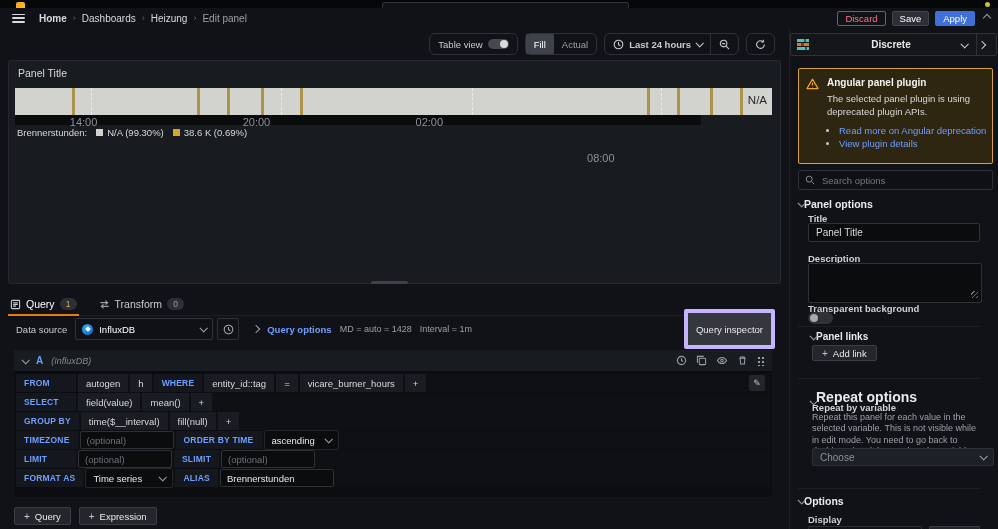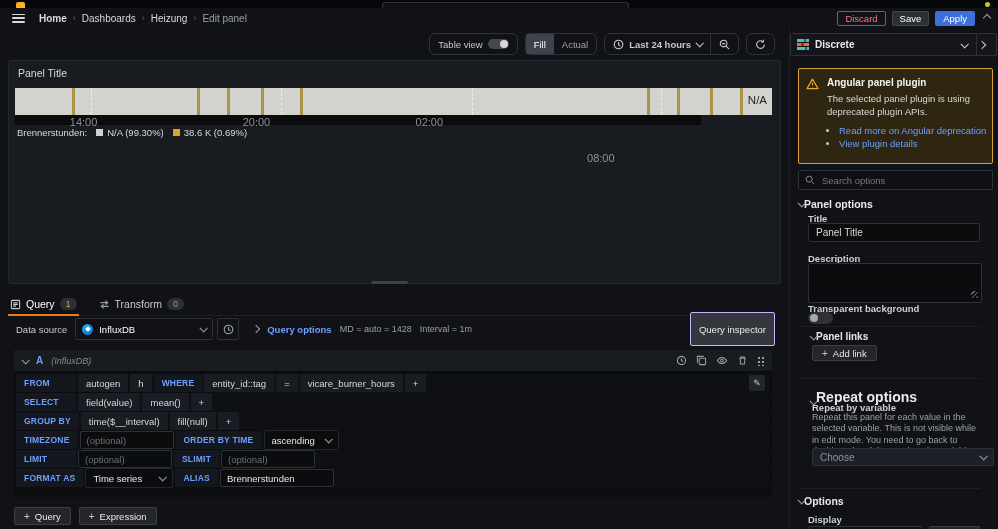--- a/index.html
+++ b/index.html
@@ -74,21 +74,21 @@
   .q-label{margin-left:8px;font-size:9.5px;color:#c7c9cf;}
   .ds-picker{margin-left:8px;width:124px;height:20px;background:#0f1116;border:1px solid #2e3136;border-radius:2px;
              display:flex;align-items:center;padding:0 6px;gap:6px;cursor:pointer;}
   .influx-logo{width:11px;height:11px;border-radius:50%;background:radial-gradient(circle at 35% 30%,#22adf6,#1160c4);display:flex;align-items:center;justify-content:center;}
   .influx-mark{width:4px;height:4px;background:#fff;transform:rotate(45deg);}
   .ds-name{flex:1;font-size:9.5px;color:#fff;}
   .icon-btn{width:20px;height:20px;border:1px solid #2e3136;border-radius:2px;display:flex;align-items:center;justify-content:center;color:#9aa0a6;margin-left:4px;cursor:pointer;background:#111217;}
   .q-options{display:flex;align-items:center;gap:8px;margin-left:14px;font-size:9px;color:#9aa0a6;cursor:pointer;}
   .q-options .qo-link{color:#6e9fff;font-size:9.5px;font-weight:700;}
   .spacer{flex:1;}
-  .btn-inspector{height:19px;background:#34373d;border:1px solid #c4b5fd;color:#e8e9ea;font-size:9.5px;border-radius:2px;display:flex;align-items:center;padding:16px 8px;cursor:pointer;}
+  .btn-inspector{height:19px;background:#34373d;border:4px solid #c4b5fd;color:#e8e9ea;font-size:9.5px;border-radius:2px;display:flex;align-items:center;padding:16px 8px;cursor:pointer;}
 
   
   .q-card{position:absolute;left:14px;top:350px;width:758px;height:147px;background:#0c0d11;border-radius:2px;}
   .q-card-header{height:21px;background:#181b1f;display:flex;align-items:center;padding:0 8px;gap:8px;border-bottom:1px solid #0a0b0e;}
   .refid{color:#6e9fff;font-weight:700;font-size:10px;}
   .ds-hint{color:#84878d;font-style:italic;font-size:9px;}
   .hdr-icons{margin-left:auto;display:flex;align-items:center;gap:9px;color:#9aa0a6;}
   .hdr-icons .ic{cursor:pointer;display:flex;}
   .dots{display:inline-block;width:7px;height:10px;
         background:radial-gradient(circle,#9aa0a6 1px,transparent 1.2px);
@@ -109,21 +109,21 @@
 
   .footer-btns{position:absolute;left:14px;top:507px;display:flex;gap:8px;}
   .btn-dark{height:18px;background:#24262b;border:1px solid #3b3e45;border-radius:2px;color:#e8e9ea;font-size:9.5px;
             display:flex;align-items:center;gap:5px;padding:0 9px;cursor:pointer;}
   .plus{font-size:10px;color:#c7c9cf;}
 
   
   .sidebar{position:absolute;left:789px;top:28px;width:209px;height:501px;background:#111217;border-left:1px solid #1d1f24;overflow:hidden;}
   .viz-picker{position:absolute;left:0px;top:5px;width:205px;height:21px;border:1px solid #2e3136;border-radius:2px;
               display:flex;align-items:center;background:#141619;}
-  .viz-picker .name{font-size:10px;font-weight:700;color:#e8e9ea;margin-left:6px;flex:1;}
+  .viz-picker .name{font-size:10px;font-weight:700;color:#e8e9ea;margin-left:12px;flex:1;text-align:center;}
   .discrete-icon{width:12px;height:11px;margin-left:6px;display:flex;flex-direction:column;justify-content:space-between;}
   .discrete-icon i{display:block;height:3px;}
   .di1{background:linear-gradient(90deg,#4ec1c1 0 55%,#1d6868 55% 75%,#4ec1c1 75% 100%);}
   .di2{background:linear-gradient(90deg,#e0752d 0 30%,#8a3c17 30% 55%,#e0752d 55% 100%);}
   .di3{background:linear-gradient(90deg,#4ec1c1 0 70%,#1d6868 70% 85%,#4ec1c1 85% 100%);}
   .viz-picker .chev{color:#c7c9cf;margin-right:9px;}
   .vp-div{width:1px;height:100%;background:#2e3136;}
   .vp-collapse{width:19px;height:100%;display:flex;align-items:center;justify-content:center;color:#c7c9cf;cursor:pointer;}
 
   .warning-box{position:absolute;left:8px;top:40px;width:181px;height:86px;background:#2f2611;border:1px solid #d8a138;border-radius:2px;padding:8px 5px 0 7px;}

